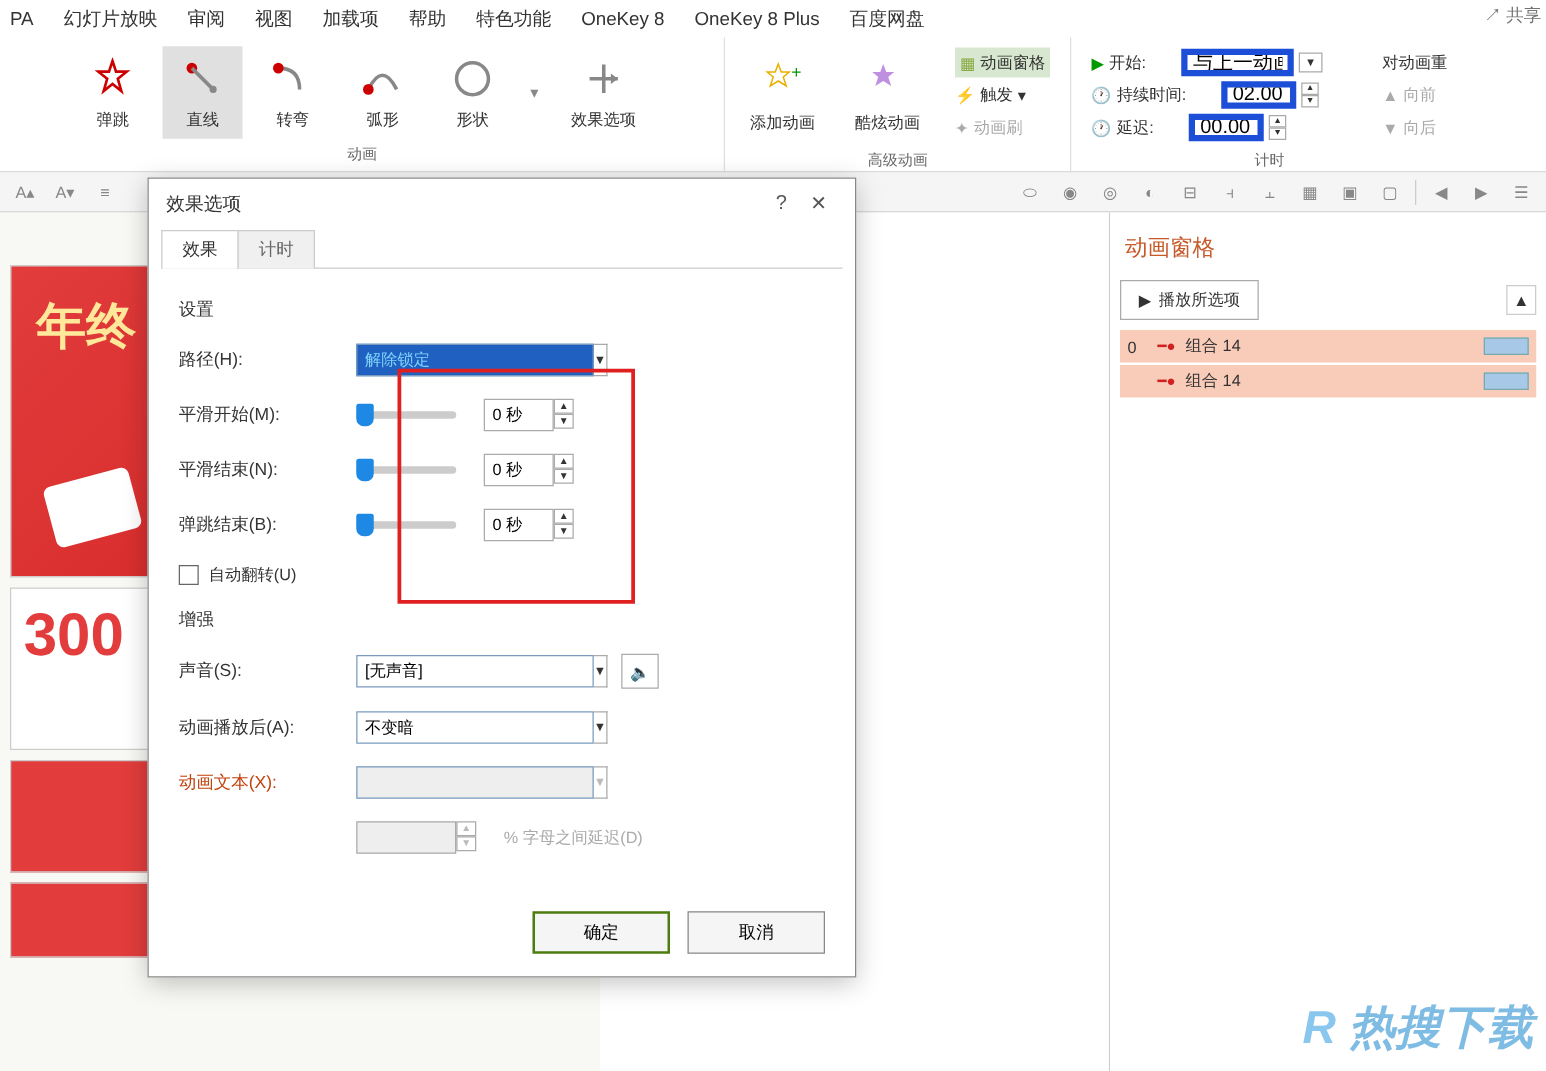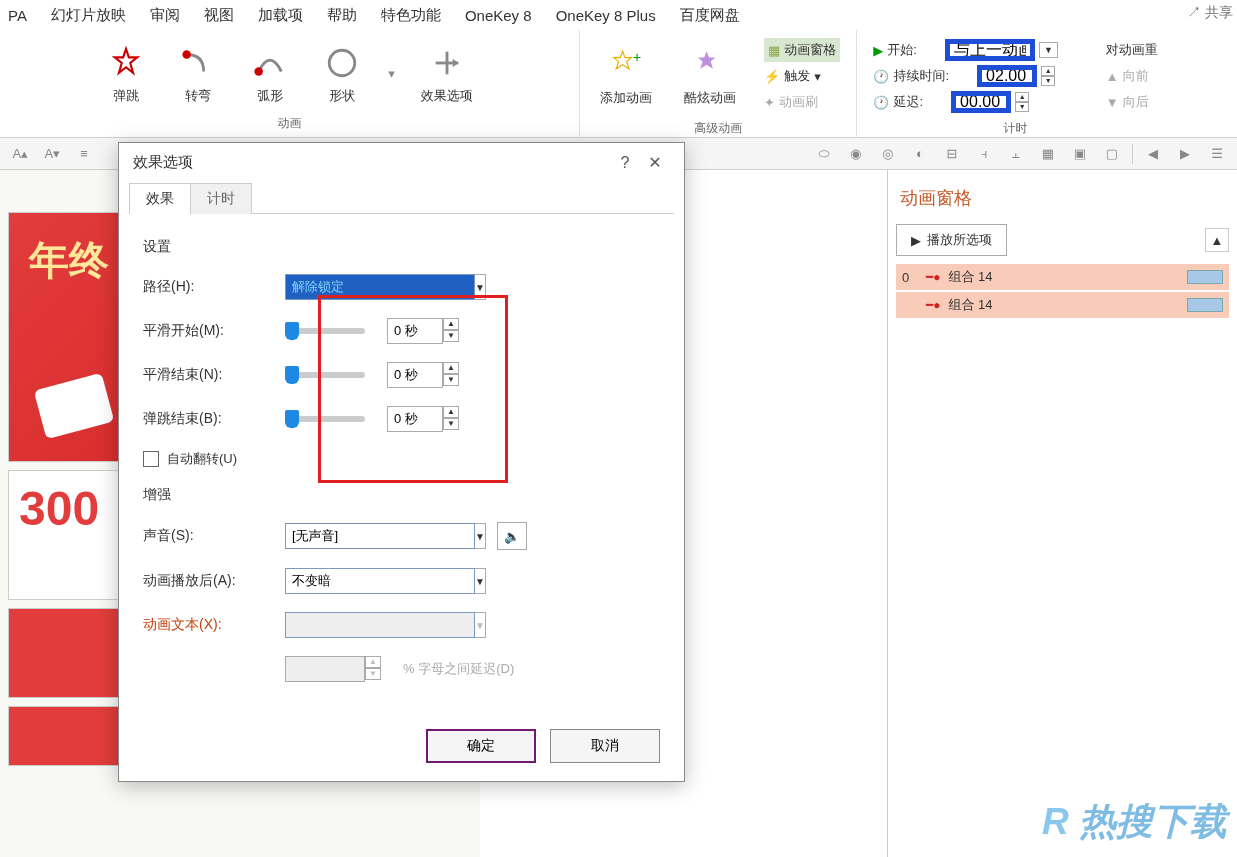--- a/index.html
+++ b/index.html
@@ -76,21 +76,21 @@
 .slider .thumb { position: absolute; left: 0; top: -6px; width: 14px; height: 18px; background: #1e88e5; border-radius: 2px 2px 6px 6px; }
 .spin-input { display: flex; }
 .spin-input input { width: 56px; height: 26px; border: 1px solid #aaa; padding: 0 6px; font-size: 13px; }
 .spin-input .spins { display: flex; flex-direction: column; }
 .spin-input .spins span { width: 16px; height: 12px; border: 1px solid #aaa; font-size: 8px; text-align: center; line-height: 10px; cursor: pointer; }
 .highlight-box { position: absolute; border: 3px solid #e02020; left: 318px; top: 295px; width: 190px; height: 188px; pointer-events: none; z-index: 101; }
 .chk { display: flex; align-items: center; gap: 8px; }
 .chk .box { width: 16px; height: 16px; border: 1px solid #666; }
 .dialog-buttons { position: absolute; bottom: 18px; right: 24px; display: flex; gap: 14px; }
 .dialog-buttons button { width: 110px; height: 34px; border: 1px solid #888; background: #f5f5f5; cursor: pointer; font-size: 14px; }
-.dialog-buttons button.primary { border: 2px solid #701a75; }
+.dialog-buttons button.primary { border: 2px solid #4d7c0f; }
 .snd-btn { width: 30px; height: 28px; border: 1px solid #aaa; margin-left: 10px; display: flex; align-items: center; justify-content: center; }
 
 .watermark { position: absolute; right: 10px; bottom: 10px; font-size: 37px; font-weight: bold; color: #4aa0d8; opacity: 0.7; font-style: italic; }
 .watermark .r { color: #5ab0e8; }
 </style>
 </head>
 <body>
 
 <div class="menubar">
   <span>PA</span>
@@ -109,20 +109,30 @@
 <div class="ribbon">
   <div class="ribbon-group" style="flex:0 0 580px">
     <div class="ribbon-items">
       <div class="ribbon-item">
         <div class="ribbon-icon">
             <svg width="34" height="34" viewBox="0 0 24 24">
               <path fill="none" stroke="#c00" stroke-width="1.5" d="M12 2l2 6h6l-5 4 2 7-5-4-5 4 2-7-5-4h6z"></path>
             </svg>
           </div>
         <div class="ribbon-label">弹跳</div>
+      </div>
+      <div class="ribbon-item active">
+        <div class="ribbon-icon">
+            <svg width="34" height="34" viewBox="0 0 24 24">
+              <circle cx="6" cy="6" r="3" fill="#c00"></circle>
+              <line x1="6" y1="6" x2="18" y2="18" stroke="#888" stroke-width="2"></line>
+              <circle cx="18" cy="18" r="2" fill="#888"></circle>
+            </svg>
+          </div>
+        <div class="ribbon-label">直线</div>
       </div>
       <div class="ribbon-item">
         <div class="ribbon-icon">
             <svg width="34" height="34" viewBox="0 0 24 24">
               <path d="M4 6 Q16 6 16 18" fill="none" stroke="#888" stroke-width="2"></path>
               <circle cx="4" cy="6" r="3" fill="#c00"></circle>
             </svg>
           </div>
         <div class="ribbon-label">转弯</div>
       </div>

